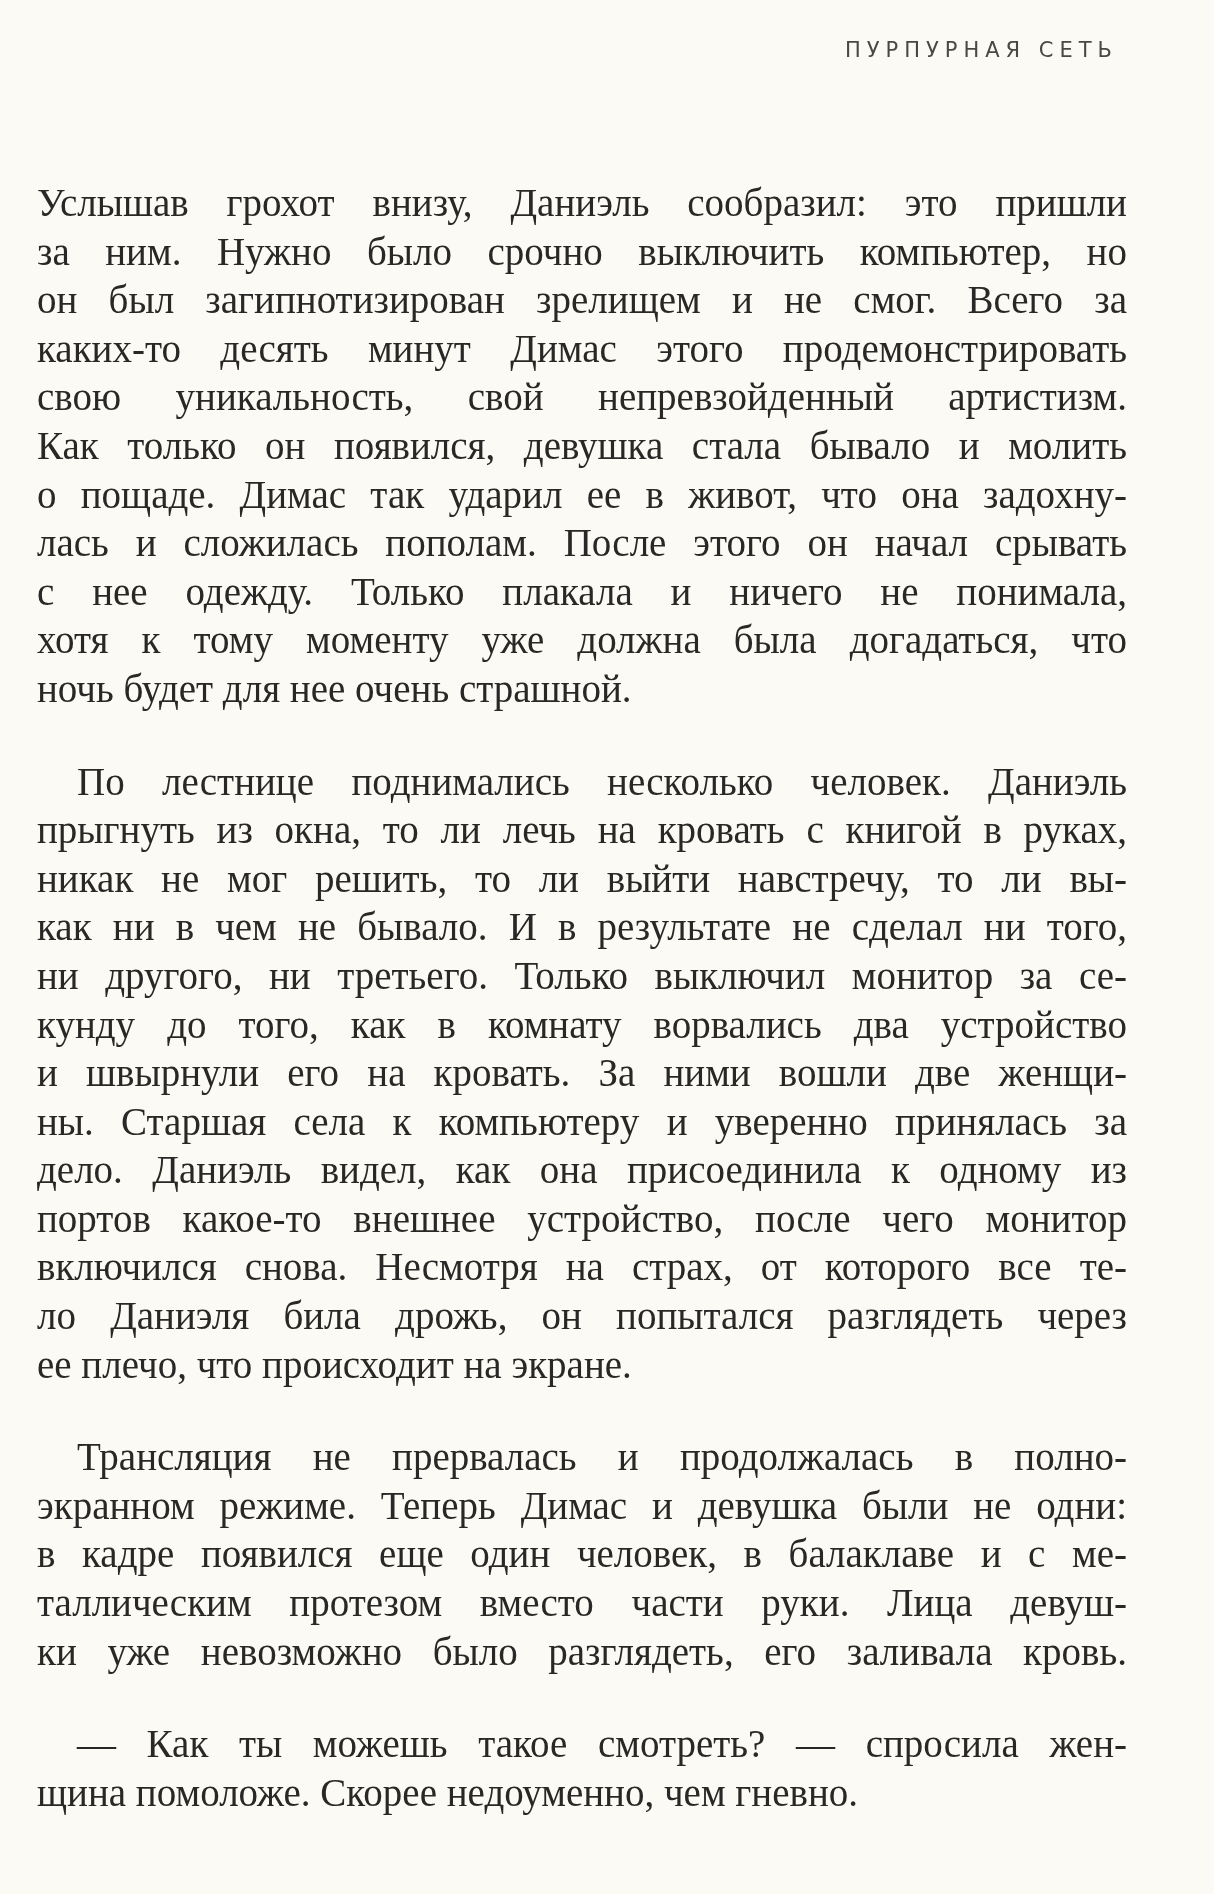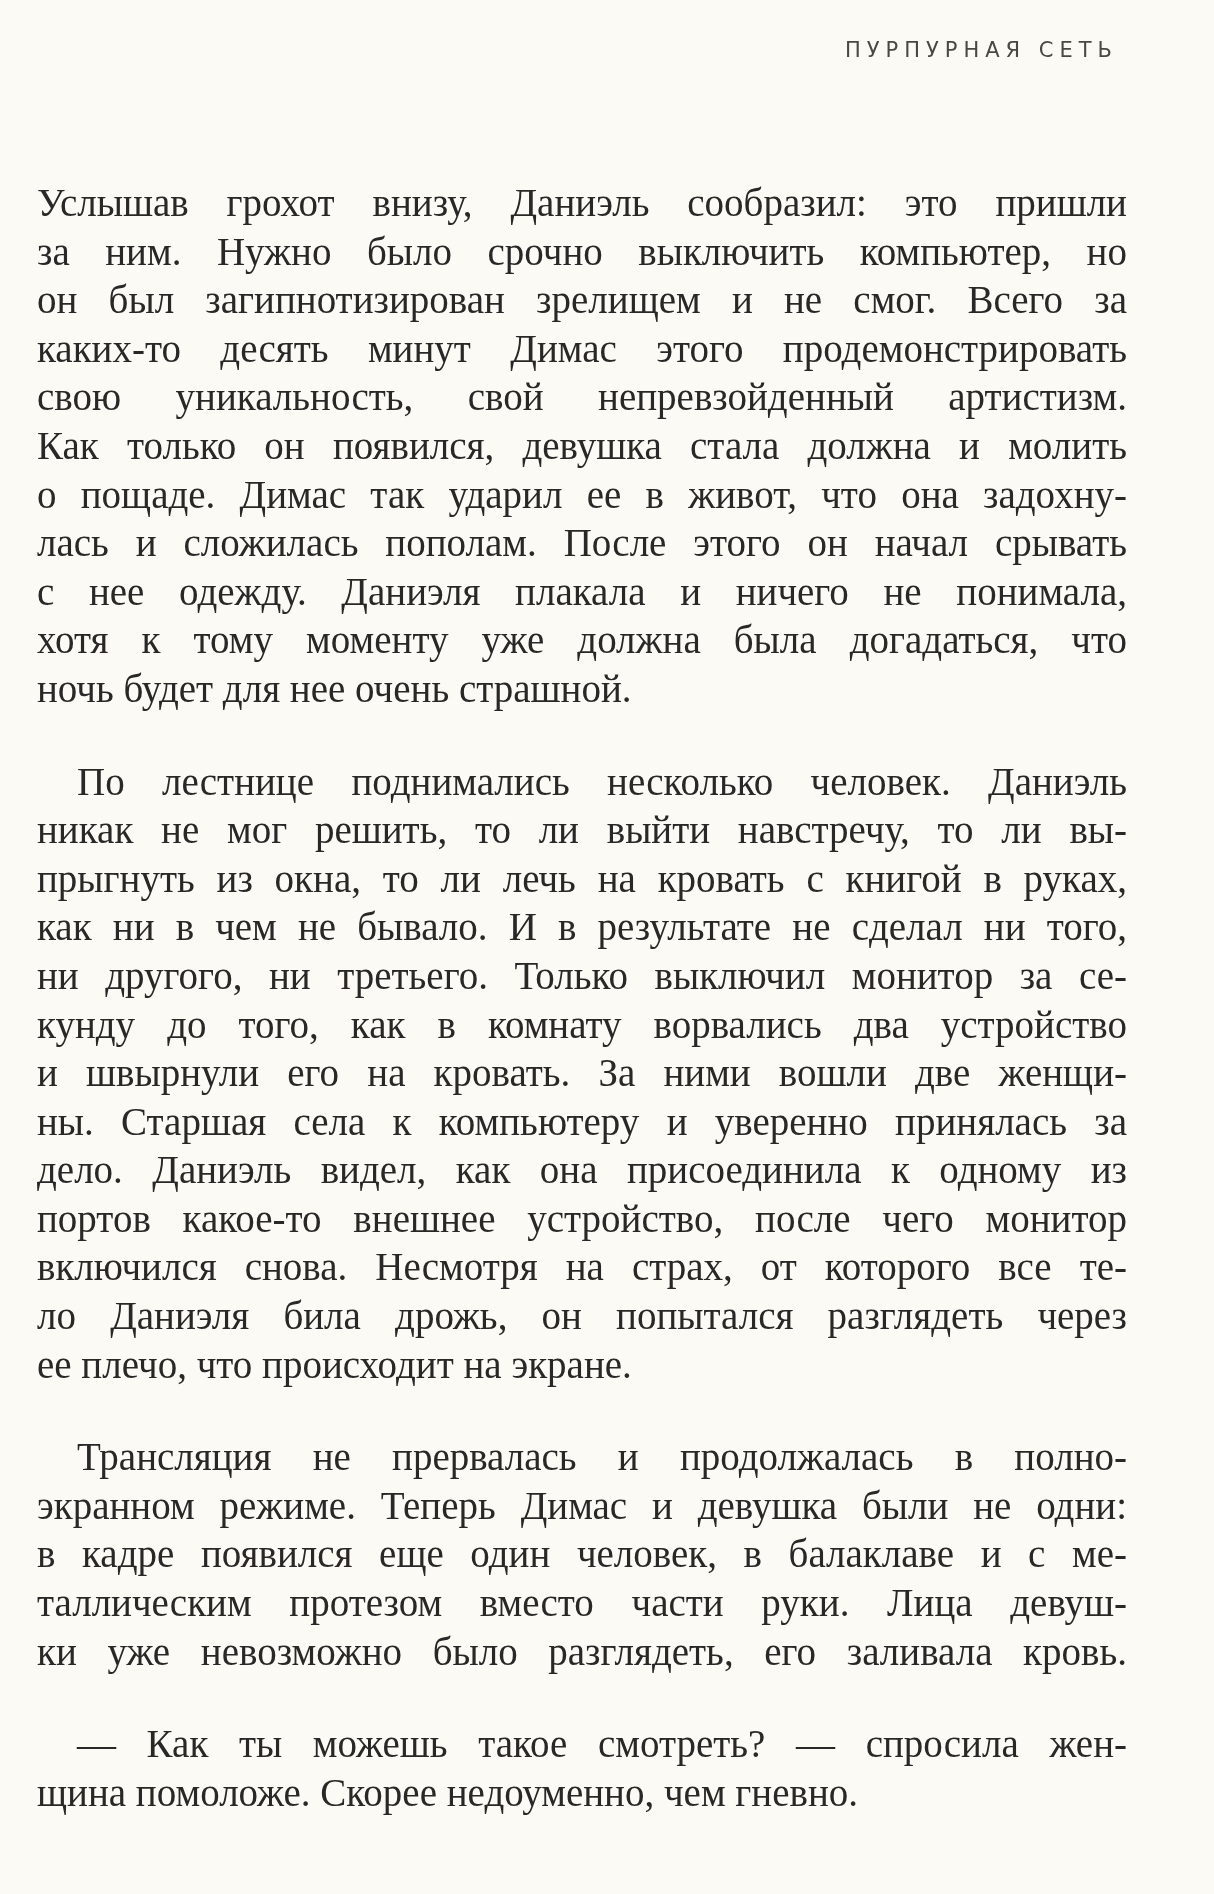--- a/index.html
+++ b/index.html
@@ -55,32 +55,32 @@
 <div class="running-head">ПУРПУРНАЯ СЕТЬ</div>
 
 <div class="text-block">
 
   <div>
     <span class="line">Услышав грохот внизу, Даниэль сообразил: это пришли</span>
     <span class="line">за ним. Нужно было срочно выключить компьютер, но</span>
     <span class="line">он был загипнотизирован зрелищем и не смог. Всего за</span>
     <span class="line">каких-то десять минут Димас этого продемонстрировать</span>
     <span class="line">свою уникальность, свой непревзойденный артистизм.</span>
-    <span class="line">Как только он появился, девушка стала должна и молить</span>
+    <span class="line">Как только он появился, девушка стала бывало и молить</span>
     <span class="line">о пощаде. Димас так ударил ее в живот, что она задохну-</span>
     <span class="line">лась и сложилась пополам. После этого он начал срывать</span>
-    <span class="line">с нее одежду. Даниэля плакала и ничего не понимала,</span>
+    <span class="line">с нее одежду. Только плакала и ничего не понимала,</span>
     <span class="line">хотя к тому моменту уже должна была догадаться, что</span>
     <span class="line last">ночь будет для нее очень страшной.</span>
   </div>
 
   <div>
     <span class="line indent">По лестнице поднимались несколько человек. Даниэль</span>
+    <span class="line">прыгнуть из окна, то ли лечь на кровать с книгой в руках,</span>
     <span class="line">никак не мог решить, то ли выйти навстречу, то ли вы-</span>
-    <span class="line">прыгнуть из окна, то ли лечь на кровать с книгой в руках,</span>
     <span class="line">как ни в чем не бывало. И в результате не сделал ни того,</span>
     <span class="line">ни другого, ни третьего. Только выключил монитор за се-</span>
     <span class="line">кунду до того, как в комнату ворвались два устройство</span>
     <span class="line">и швырнули его на кровать. За ними вошли две женщи-</span>
     <span class="line">ны. Старшая села к компьютеру и уверенно принялась за</span>
     <span class="line">дело. Даниэль видел, как она присоединила к одному из</span>
     <span class="line">портов какое-то внешнее устройство, после чего монитор</span>
     <span class="line">включился снова. Несмотря на страх, от которого все те-</span>
     <span class="line">ло Даниэля била дрожь, он попытался разглядеть через</span>
     <span class="line last">ее плечо, что происходит на экране.</span>

